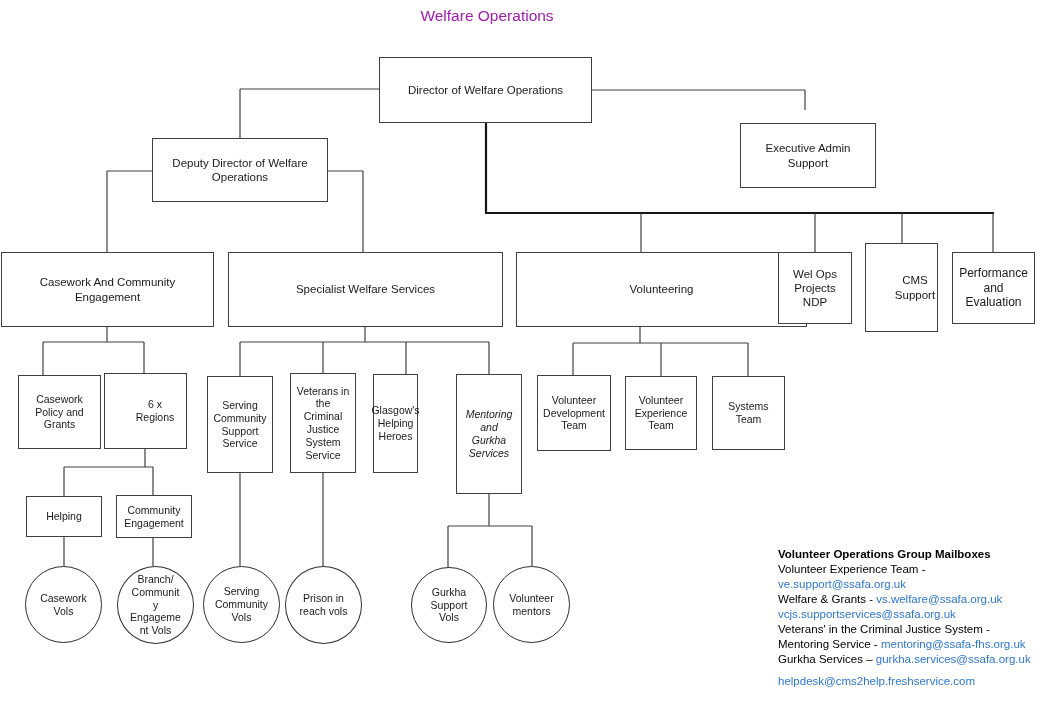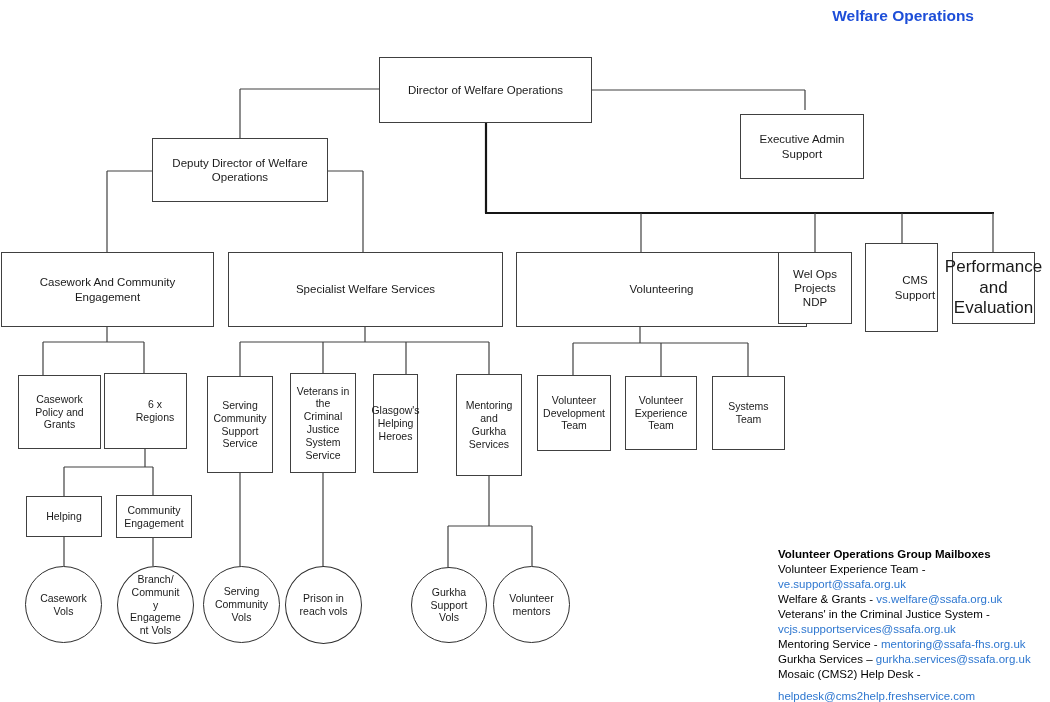--- a/index.html
+++ b/index.html
@@ -1,34 +1,34 @@
 <!DOCTYPE html>
 <html><head>
 <meta charset="utf-8">
 <style>
   html,body { margin:0; padding:0; background:#fff; }
   .canvas {
     position:relative; width:1050px; height:702px; background:#ffffff;
     font-family:"Liberation Sans", sans-serif; color:#1a1a1a; overflow:hidden;
   }
   .chart-title {
-    position:absolute; top:7px; left:0; width:974px; text-align:right;
-    font-size:15.5px; font-weight:bold; color:#1d4ed8;
+    position:absolute; top:7px; left:0; width:974px; text-align:center;
+    font-size:15.5px; font-weight:normal; color:#a21caf;
   }
   svg.connectors { position:absolute; left:0; top:0; }
   .node {
     position:absolute; box-sizing:border-box; background:#fff;
     display:flex; align-items:center; justify-content:center;
     text-align:center; line-height:1.22;
   }
   .box { border:1.5px solid #404040; padding:2px 5px; }
   .circle { border:1.3px solid #2e2e2e; border-radius:50%; padding:0 8px; overflow-wrap:anywhere; }
   .circle.tight { padding:0 11px; }
   .lg { font-size:11.5px; }
-  .md { font-size:17px; }
+  .md { font-size:12px; }
   .sm { font-size:10.5px; }
   .mailboxes {
     position:absolute; left:778px; top:547px; width:266px;
     font-size:11.5px; line-height:15px; color:#000;
   }
   .mb-heading { font-weight:bold; }
   .mb-link { color:#2e77d0; }
   .mb-line.gap { margin-top:7px; }
 </style>
 </head>
@@ -87,53 +87,52 @@
     <line x1="323" y1="473" x2="323" y2="566" stroke="#404040" stroke-width="1.2"></line>
 
     <line x1="489" y1="473" x2="489" y2="526" stroke="#404040" stroke-width="1.2"></line>
     <line x1="448" y1="526" x2="532" y2="526" stroke="#404040" stroke-width="1.2"></line>
     <line x1="448" y1="526" x2="448" y2="567" stroke="#404040" stroke-width="1.2"></line>
     <line x1="532" y1="526" x2="532" y2="566" stroke="#404040" stroke-width="1.2"></line>
   </svg>
 
   <div id="nodes">
       <div class="node box lg" style="left: 379px; top: 57px; width: 213px; height: 66px;">Director of Welfare Operations</div>
-      <div class="node box lg" style="left: 740px; top: 114px; width: 124px; height: 65px;">Executive Admin Support</div>
+      <div class="node box lg" style="left: 740px; top: 123px; width: 136px; height: 65px;">Executive Admin Support</div>
       <div class="node box lg" style="left: 152px; top: 138px; width: 176px; height: 64px;">Deputy Director of Welfare Operations</div>
       <div class="node box lg" style="left: 1px; top: 252px; width: 213px; height: 75px;">Casework And Community Engagement</div>
       <div class="node box lg" style="left: 228px; top: 252px; width: 275px; height: 75px;">Specialist Welfare Services</div>
       <div class="node box lg" style="left: 516px; top: 252px; width: 291px; height: 75px;">Volunteering</div>
       <div class="node box lg" style="left: 778px; top: 252px; width: 74px; height: 72px;">Wel Ops Projects NDP</div>
       <div class="node box lg" style="left: 865px; top: 243px; width: 73px; height: 89px; padding-left: 32px;">CMS Support</div>
       <div class="node box md" style="left: 952px; top: 252px; width: 83px; height: 72px;">Performance and Evaluation</div>
       <div class="node box sm" style="left: 1px; top: 375px; width: 83px; height: 74px; margin-left: 17px;">Casework Policy and Grants</div>
       <div class="node box sm" style="left: 104px; top: 373px; width: 83px; height: 76px; padding-left: 24px;">6 x Regions</div>
       <div class="node box sm" style="left: 207px; top: 376px; width: 66px; height: 97px;">Serving Community Support Service</div>
       <div class="node box sm" style="left: 290px; top: 373px; width: 66px; height: 100px;">Veterans in the Criminal Justice System Service</div>
       <div class="node box sm" style="left: 373px; top: 374px; width: 45px; height: 99px;">Glasgow's Helping Heroes</div>
-      <div class="node box sm" style="left: 456px; top: 374px; width: 66px; height: 102px;">Mentoring and Gurkha Services</div>
+      <div class="node box sm" style="left: 456px; top: 374px; width: 66px; height: 120px; font-style: italic;">Mentoring and Gurkha Services</div>
       <div class="node box sm" style="left: 537px; top: 375px; width: 74px; height: 76px;">Volunteer Development Team</div>
       <div class="node box sm" style="left: 625px; top: 376px; width: 72px; height: 74px;">Volunteer Experience Team</div>
       <div class="node box sm" style="left: 712px; top: 376px; width: 73px; height: 74px;">Systems Team</div>
       <div class="node box sm" style="left: 26px; top: 496px; width: 76px; height: 41px;">Helping</div>
       <div class="node box sm" style="left: 116px; top: 495px; width: 76px; height: 43px;">Community Engagement</div>
       <div class="node circle sm" style="left: 25px; top: 566px; width: 77px; height: 77px;">Casework Vols</div>
       <div class="node circle sm tight" style="left: 117px; top: 566px; width: 77px; height: 78px;">Branch/ Community Engagement Vols</div>
       <div class="node circle sm" style="left: 203px; top: 566px; width: 77px; height: 77px;">Serving Community Vols</div>
       <div class="node circle sm" style="left: 285px; top: 566px; width: 77px; height: 78px;">Prison in reach vols</div>
       <div class="node circle sm" style="left: 411px; top: 567px; width: 76px; height: 76px;">Gurkha Support Vols</div>
       <div class="node circle sm" style="left: 493px; top: 566px; width: 77px; height: 77px;">Volunteer mentors</div>
     </div>
 
   <div class="mailboxes">
     <div class="mb-heading">Volunteer Operations Group Mailboxes</div>
     <div class="mb-line"><span class="mb-text">Volunteer Experience Team -</span><span class="mb-link"></span></div>
     <div class="mb-line"><span class="mb-text"></span><span class="mb-link">ve.support@ssafa.org.uk</span></div>
     <div class="mb-line"><span class="mb-text">Welfare &amp; Grants - </span><span class="mb-link">vs.welfare@ssafa.org.uk</span></div>
+    <div class="mb-line"><span class="mb-text"></span><span class="mb-link">vcjs.supportservices@ssafa.org.uk</span></div>
     <div class="mb-line"><span class="mb-text">Veterans' in the Criminal Justice System -</span><span class="mb-link"></span></div>
-    <div class="mb-line"><span class="mb-text"></span><span class="mb-link">vcjs.supportservices@ssafa.org.uk</span></div>
     <div class="mb-line"><span class="mb-text">Mentoring Service - </span><span class="mb-link">mentoring@ssafa-fhs.org.uk</span></div>
     <div class="mb-line"><span class="mb-text">Gurkha Services – </span><span class="mb-link">gurkha.services@ssafa.org.uk</span></div>
-    <div class="mb-line"><span class="mb-text">Mosaic (CMS2) Help Desk -</span><span class="mb-link"></span></div>
     <div class="mb-line gap"><span class="mb-text"></span><span class="mb-link">helpdesk@cms2help.freshservice.com</span></div>
   </div>
 
 </div>
 
 </body></html>

